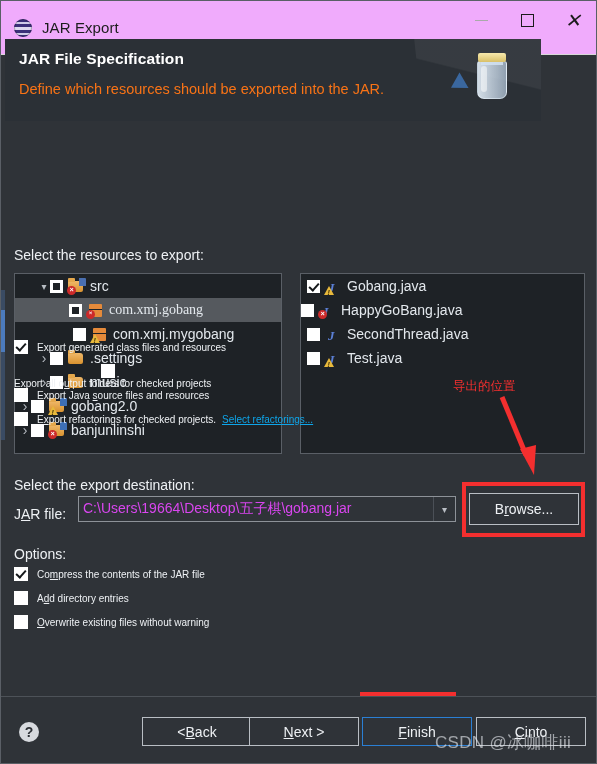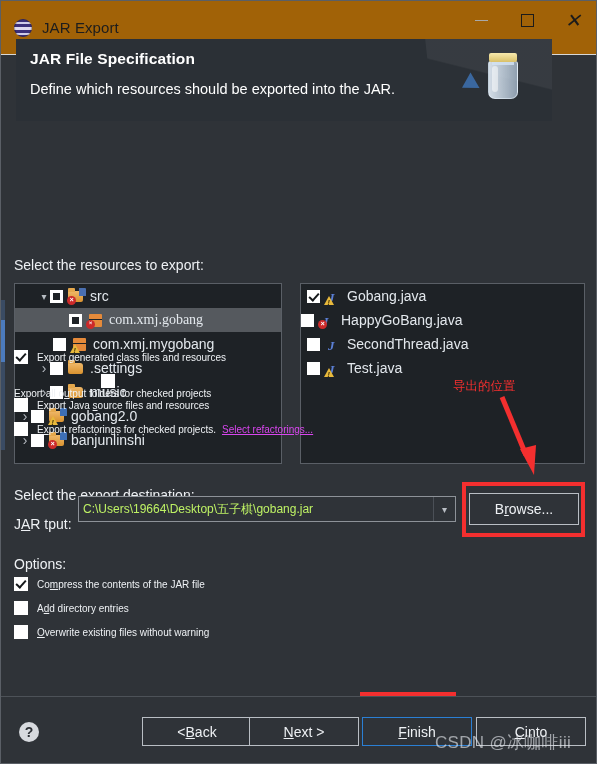--- a/index.html
+++ b/index.html
@@ -15,21 +15,21 @@
     width: 597px; height: 764px;
     background: #2f3338;
     border: 1px solid #5a5f66;
     overflow: hidden;
   }
 
   
   .titlebar {
     position: absolute; left: 0; top: 0;
     width: 595px; height: 54px;
-    background: #a16207;
+    background: #f0abfc;
     display: flex; align-items: center;
     border-bottom: 1px solid #d8d8d8;
   }
   .eclipse-icon {
     width: 18px; height: 18px; margin-left: 13px; margin-right: 10px;
     border-radius: 50%;
     background: repeating-linear-gradient(
         to bottom,
         #3b2f7a 0px, #3b2f7a 3px,
         #cfcbe8 3px, #cfcbe8 5px,
@@ -52,33 +52,33 @@
     display: flex; align-items: center; justify-content: center;
     color: #1b1b1b;
   }
   .winbtn.min-b { color: #a6a6a6; }
   .glyph-min { display:block; width: 13px; height: 1px; background: #a9a9a9; }
   .glyph-max { display:block; width: 13px; height: 13px; border: 1.6px solid #1b1b1b; }
   .glyph-close { display:block; font-size: 19px; line-height: 19px; color: #1b1b1b; font-weight: 300; }
 
   
   .header {
-    position: absolute; left: 15px; top: 38px;
+    position: absolute; left: 4px; top: 38px;
     width: 536px; height: 82px;
     background: #2b3036;
     overflow: hidden;
   }
   .header h1 {
     position: absolute; left: 14px; top: 11px;
     margin: 0; font-size: 15.5px; font-weight: bold; color: #ffffff;
     letter-spacing: .1px;
   }
   .header p {
     position: absolute; left: 14px; top: 42px;
-    margin: 0; font-size: 14.5px; color: #ffffff; font-weight: normal;
+    margin: 0; font-size: 14.5px; color: #f97316; font-weight: normal;
   }
   .header-art {
     position: absolute; right: 0; top: 0; width: 96px; height: 82px;
   }
   .art-sheen {
     position: absolute; right: -8px; top: -18px;
     width: 130px; height: 120px;
     background: linear-gradient(200deg, rgba(255,255,255,0.055) 0%, rgba(255,255,255,0.055) 46%, rgba(255,255,255,0) 47%);
     transform: rotate(-6deg);
   }
@@ -108,21 +108,21 @@
     position: absolute; left: 5px; top: 36px; width: 0; height: 0;
     border-left: 15px solid #3c6da8;
     border-top: 9px solid transparent;
     border-bottom: 9px solid transparent;
     transform: rotate(-210deg);
     opacity: .92;
   }
 
   
   .body-area {
-    position: absolute; left: 0; top: 134px;
+    position: absolute; left: 0; top: 124px;
     width: 595px; height: 575px;
     background: #2f3338;
   }
   .lbl {
     position: absolute; font-size: 14px; color: #eef1f4;
   }
   .lbl u { text-decoration: underline; }
 
   
   .pane {
@@ -225,33 +225,33 @@
     width: 14px; height: 14px; background: #ffffff;
     margin-right: 9px; flex: 0 0 auto; position: relative;
   }
   .ocb.checked::after {
     content: ""; position: absolute; left: 4px; top: 1px;
     width: 4px; height: 8px;
     border: solid #15181b; border-width: 0 2px 2px 0;
     transform: rotate(42deg);
   }
   .dim-link {
-    color: #d946ef; text-decoration: underline; margin-left: 6px;
+    color: #0ea5e9; text-decoration: underline; margin-left: 6px;
   }
 
   
   .jarfield {
     position: absolute; left: 77px; top: 495px;
     width: 378px; height: 26px;
     background: #2f3338;
     border: 1px solid #8d9298;
     display: flex; align-items: center;
   }
   .jarfield .val {
-    font-size: 12px; color: #bef264; padding-left: 4px; white-space: nowrap;
+    font-size: 14px; color: #d946ef; padding-left: 4px; white-space: nowrap;
     flex: 1 1 auto; overflow: hidden;
   }
   .jarfield .combo-arrow {
     width: 22px; height: 24px; flex: 0 0 auto;
     border-left: 1px solid #4b5057;
     color: #b9bec4; font-size: 10px;
     display: flex; align-items: center; justify-content: center;
   }
 
   
@@ -370,21 +370,21 @@
         </div>
         <div class="trow sel" style="padding-left: 42px;">
           <span class="twist"></span>
           <span class="cbox grey"></span>
           <span class="ico">
             <i class="ico-pkg"></i>
             <i class="badge err"></i>
           </span>
           <span>com.xmj.gobang</span>
         </div>
-        <div class="trow" style="padding-left: 26px;">
+        <div class="trow" style="padding-left: 46px;">
           <span class="twist"></span>
           <span class="cbox"></span>
           <span class="ico">
             <i class="ico-pkg"></i>
             <i class="badge warn"></i>
           </span>
           <span>com.xmj.mygobang</span>
         </div>
         <div class="trow" style="padding-left: 23px;">
           <span class="twist right"></span>
@@ -475,21 +475,21 @@
           <span>E<u>x</u>port refactorings for checked projects.</span>
           <span class="dim-link">Select refactorings...</span>
         </div>
       </div>
 
     <div class="lbl" style="left:13px; top:352px;">
       <span>Select the export destination:</span>
     </div>
 
     <div class="lbl" style="left:13px; top:381px;">
-      <span>J</span><u>A</u><span>R tput:</span>
+      <span>J</span><u>A</u><span>R file:</span>
     </div>
 
     <div class="lbl" style="left:13px; top:421px;">
       <span>Options:</span>
     </div>
 
     <div id="jar-options">
         <div class="optrow" style="left: 13px; top: 442px;">
           <span class="ocb checked"></span>
           <span>Co<u>m</u>press the contents of the JAR file</span>

